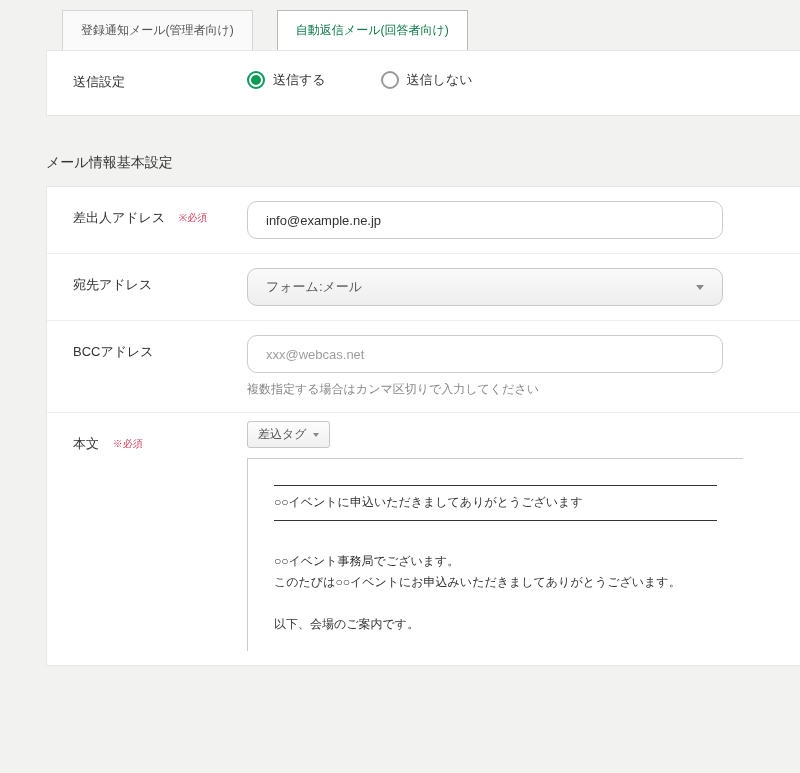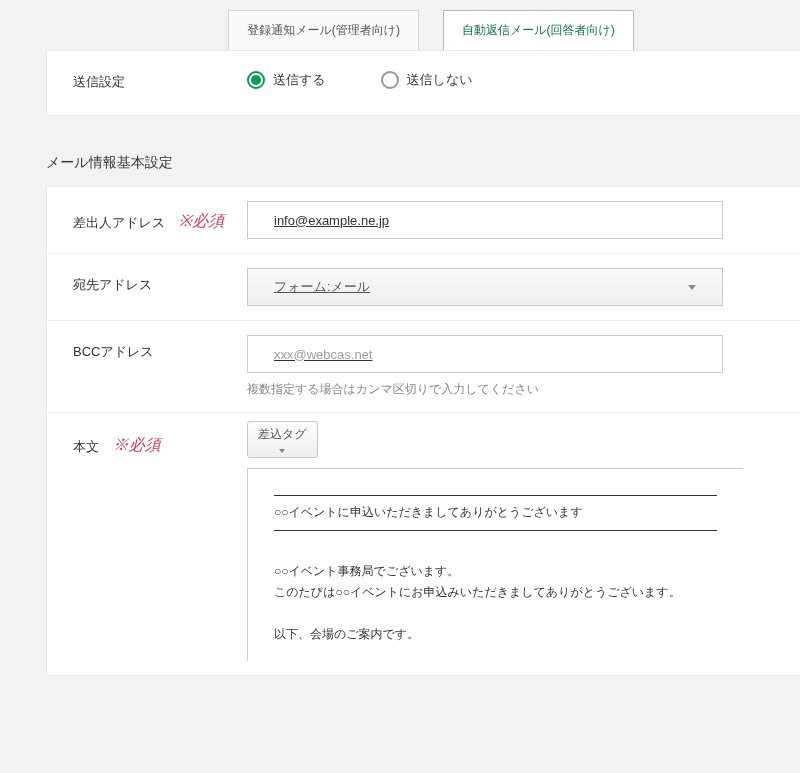--- a/index.html
+++ b/index.html
@@ -10,21 +10,20 @@
   color: #333;
   width: 800px;
   height: 773px;
   overflow: hidden;
 }
 .container { padding: 0; }
 .tabs {
   display: flex;
   padding: 10px 0 0 62px;
   gap: 8px;
-  justify-content: center;
 }
 .tab {
   padding: 11px 18px;
   background: #fafafa;
   border: 1px solid #d5d5d5;
   color: #555;
   cursor: pointer;
   font-size: 12px;
   border-bottom: none;
 }
@@ -56,24 +55,23 @@
 .row:last-child { border-bottom: none; }
 .label-col {
   width: 200px;
   flex-shrink: 0;
   padding: 22px 0 18px 26px;
   font-size: 13px;
   color: #333;
 }
 .required {
   color: #d43a5a;
-  font-size: 16px;
+  font-size: 10px;
   margin-left: 10px;
   vertical-align: 1px;
-  font-style: italic;
 }
 .control-col {
   flex: 1;
   padding: 14px 0 14px 0;
 }
 .radio-group {
   display: flex;
   gap: 55px;
   align-items: center;
   padding-top: 6px;
@@ -92,27 +90,26 @@
 }
 .radio-outer.checked { border-color: #0a9b57; }
 .radio-inner {
   width: 10px; height: 10px; border-radius: 50%;
   background: #0a9b57;
 }
 .text-input, .select-box {
   width: 476px;
   height: 38px;
   border: 1px solid #ccc;
-  border-radius: 0;
-  padding: 0 26px;
+  border-radius: 10px;
+  padding: 0 18px;
   font-size: 13px;
   font-family: inherit;
   color: #333;
   background: #fff;
-  text-decoration: underline;
 }
 .text-input::placeholder { color: #9e9e9e; }
 .select-box {
   background: linear-gradient(#fafafa,#eeeeee);
   border: 1px solid #c8c8c8;
   display: flex;
   align-items: center;
   justify-content: space-between;
   color: #555;
   cursor: pointer;
@@ -132,21 +129,20 @@
   display: inline-flex;
   align-items: center;
   gap: 6px;
   background: linear-gradient(#fdfdfd,#efefef);
   border: 1px solid #c6c6c6;
   border-radius: 3px;
   padding: 4px 10px;
   font-size: 12px;
   color: #555;
   cursor: pointer;
-  flex-direction: column;
 }
 .tag-btn .caret {
   width: 0; height: 0;
   border-left: 3px solid transparent;
   border-right: 3px solid transparent;
   border-top: 4px solid #888;
 }
 .body-box {
   width: 496px;
   margin-top: 10px;

